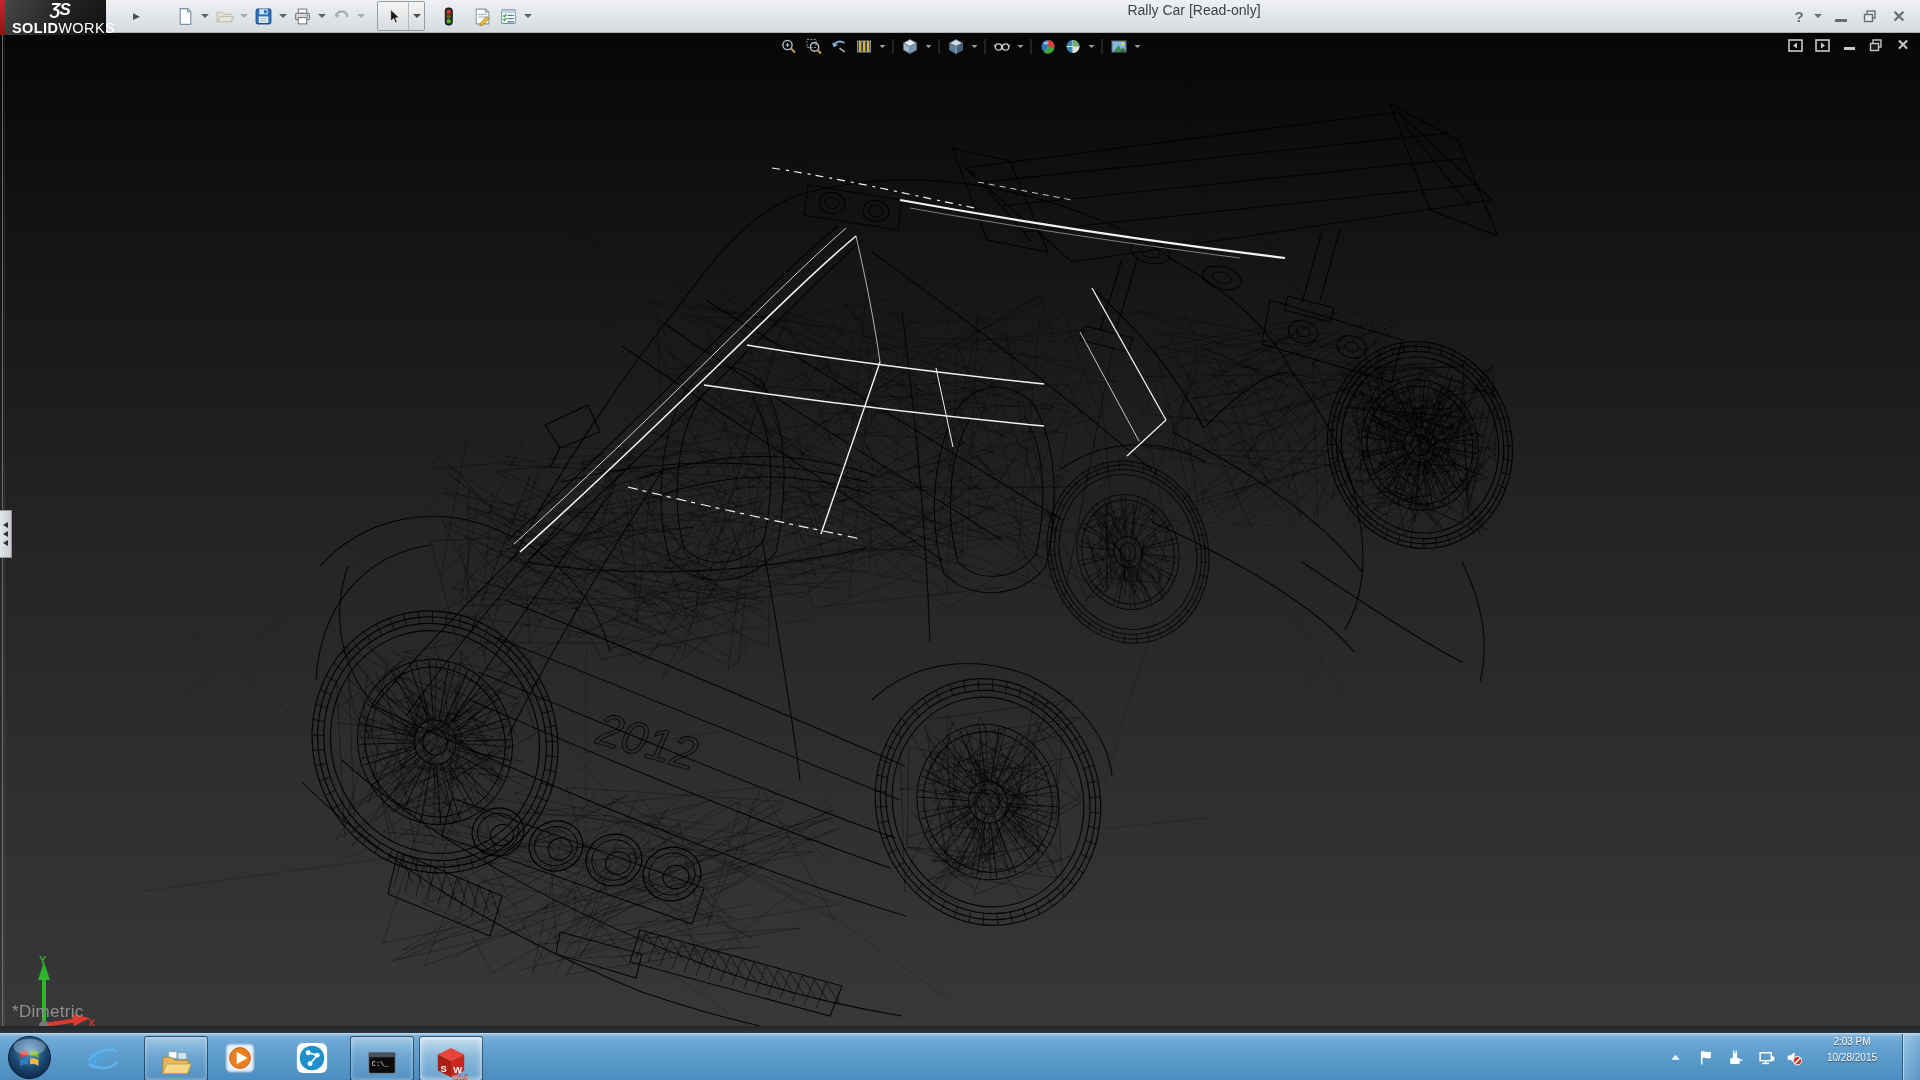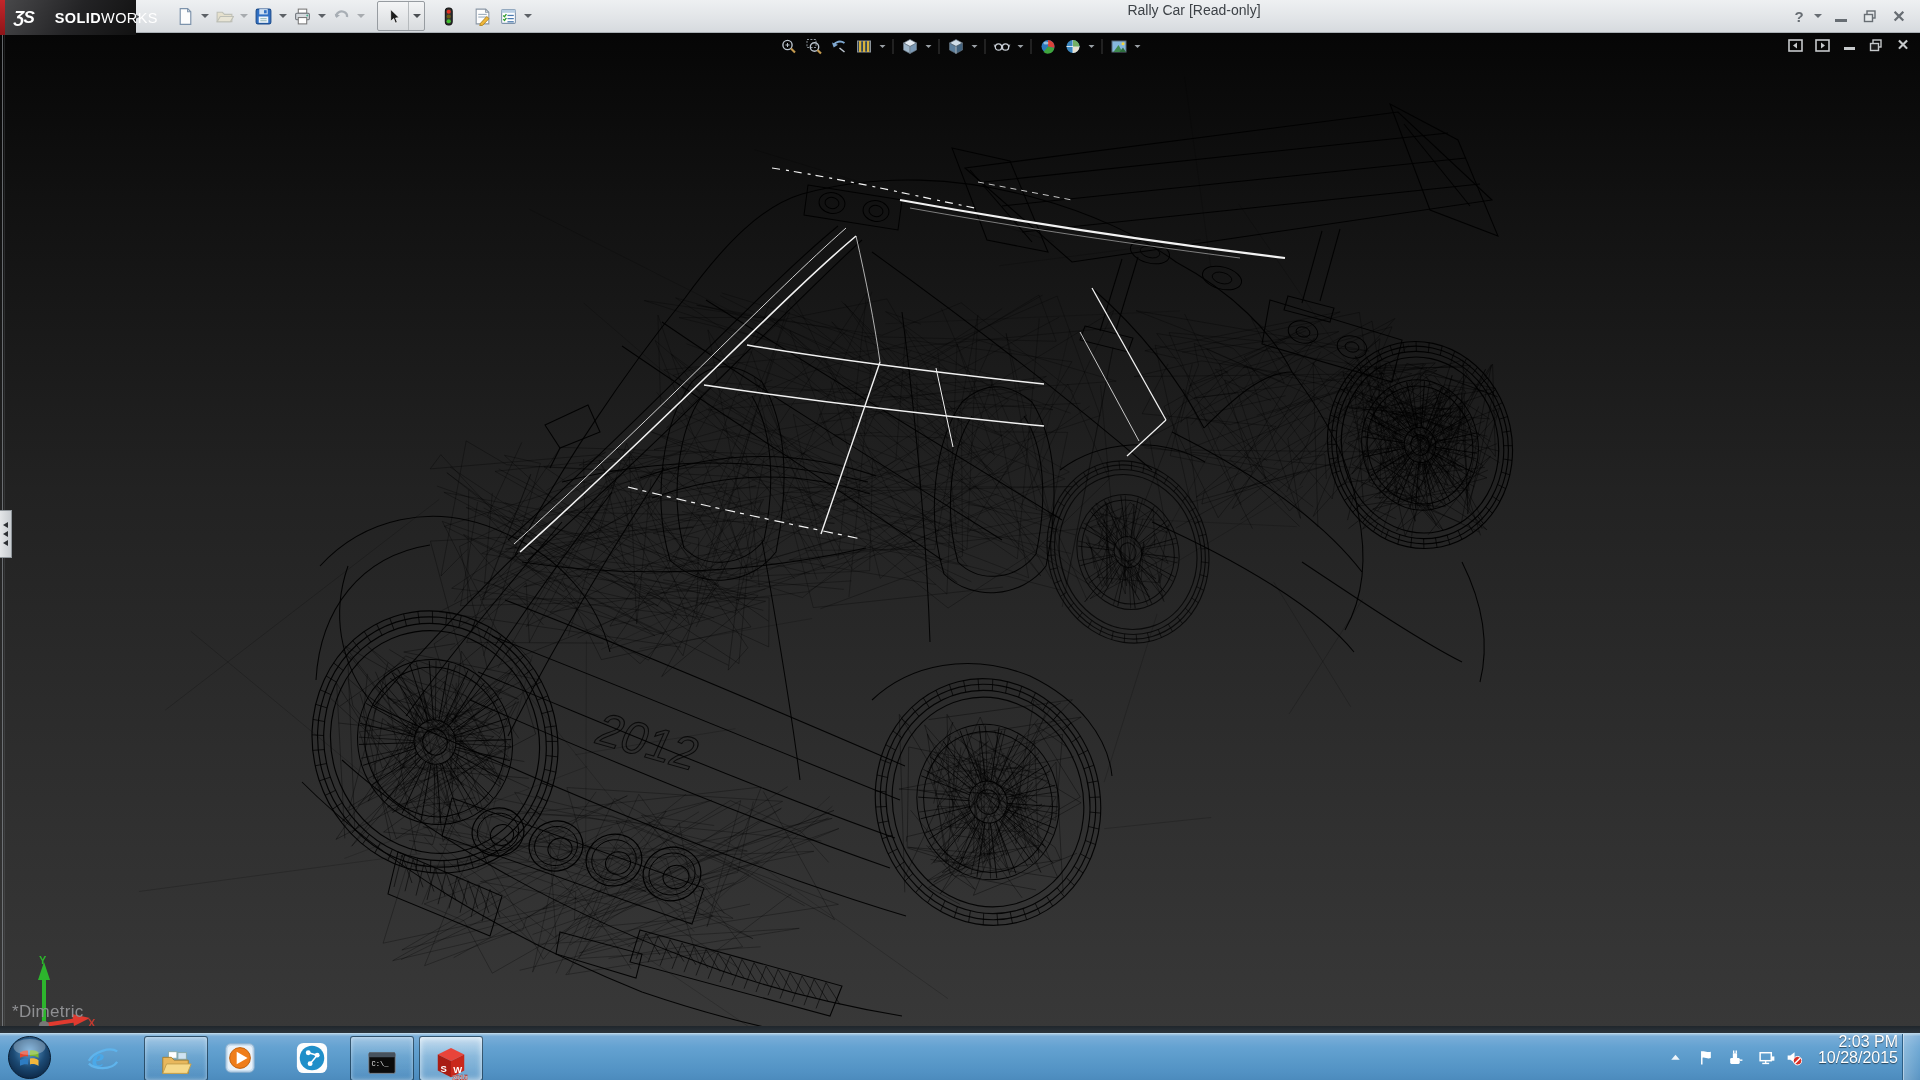--- a/index.html
+++ b/index.html
@@ -3,23 +3,23 @@
 <meta charset="utf-8">
 <style>
   html,body{margin:0;padding:0;background:#000;}
   .screen{position:relative;width:1920px;height:1080px;overflow:hidden;
     font-family:"Liberation Sans",sans-serif;-webkit-font-smoothing:antialiased;}
 
   
   .titlebar{position:absolute;left:0;top:0;width:1920px;height:32px;
     background:linear-gradient(180deg,#eef0f2 0%,#e2e5e8 55%,#d6dade 100%);
     border-bottom:1px solid #aab0b5;z-index:20;}
-  .logo-block{position:absolute;left:0;top:0;width:136px;height:35px;
+  .logo-block{position:absolute;left:0;top:0;width:106px;height:35px;
     background:linear-gradient(120deg,#4a4a4c 0%,#232325 55%,#111 100%);
-    display:flex;align-items:center;z-index:22;}
+    display:flex;align-items:center;z-index:22;flex-direction:column;}
   .logo-red{position:absolute;left:0;top:0;width:5px;height:35px;background:linear-gradient(180deg,#c3272b,#8e1418);}
   .logo-mark{color:#fff;font-style:italic;font-weight:bold;font-size:17px;margin-left:14px;letter-spacing:-1px;}
   .logo-text{color:#fff;font-size:14.5px;margin-left:21px;letter-spacing:.4px;}
   .logo-text b{font-weight:bold;}
   .menu-expand{position:absolute;left:133px;top:0;height:32px;display:flex;align-items:center;
     color:#4a4e52;font-size:9px;cursor:pointer;}
   .main-toolbar{position:absolute;left:172px;top:0;height:32px;display:flex;align-items:center;}
   .tbtn{width:26px;height:26px;display:flex;align-items:center;justify-content:center;border-radius:2px;}
   .tbtn svg{width:19px;height:19px;}
   .tbtn.disabled{opacity:.42;}
@@ -71,21 +71,21 @@
   .app{position:absolute;top:2px;width:62px;height:43px;display:flex;align-items:center;justify-content:center;border-radius:3px;}
   .app svg{width:34px;height:34px;}
   .app.running{border:1px solid rgba(16,44,66,.7);
     background:linear-gradient(180deg,rgba(255,255,255,.32),rgba(255,255,255,.10) 45%,rgba(110,160,200,.18));
     box-shadow:inset 0 0 4px rgba(255,255,255,.5);align-items:flex-end;}
   .app.active{background:linear-gradient(180deg,rgba(255,255,255,.6),rgba(225,240,250,.35) 45%,rgba(160,200,230,.35));
     box-shadow:inset 0 0 6px rgba(255,255,255,.8);}
   .tray-icon{position:absolute;top:0;height:47px;display:flex;align-items:center;justify-content:center;width:26px;}
   .tray-icon svg{width:17px;height:17px;}
   .clock{position:absolute;left:1806px;top:0;width:92px;height:32px;display:flex;flex-direction:column;
-    align-items:flex-end;justify-content:center;color:#fff;font-size:16px;line-height:16px;text-shadow:0 1px 1px rgba(0,0,0,.55);}
+    align-items:center;justify-content:center;color:#fff;font-size:10px;line-height:16px;text-shadow:0 1px 1px rgba(0,0,0,.55);}
   .show-desktop{position:absolute;right:0;top:0;width:17px;height:47px;border-left:1px solid #2d5f85;
     background:linear-gradient(90deg,rgba(255,255,255,.28),rgba(255,255,255,.08));box-shadow:inset 1px 0 0 rgba(255,255,255,.4);}
 </style>
 </head>
 <body>
 
 <div class="screen">
 
   <div class="titlebar">
     <div class="doc-title">Rally Car [Read-only]</div>

